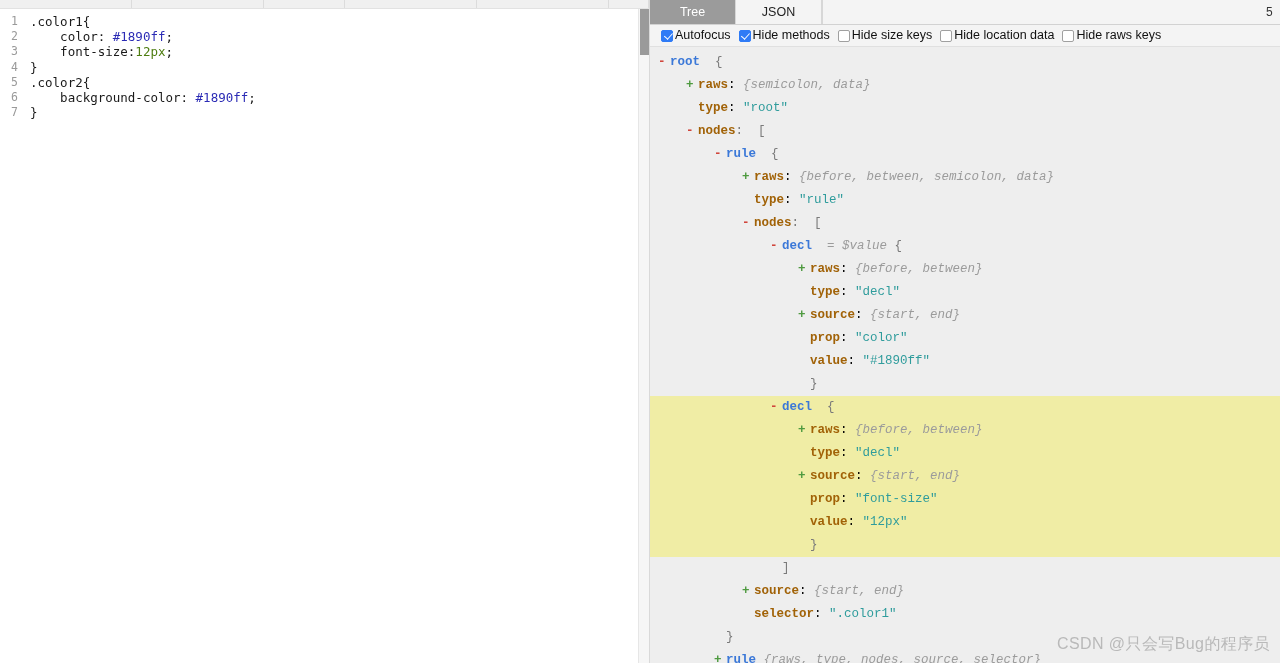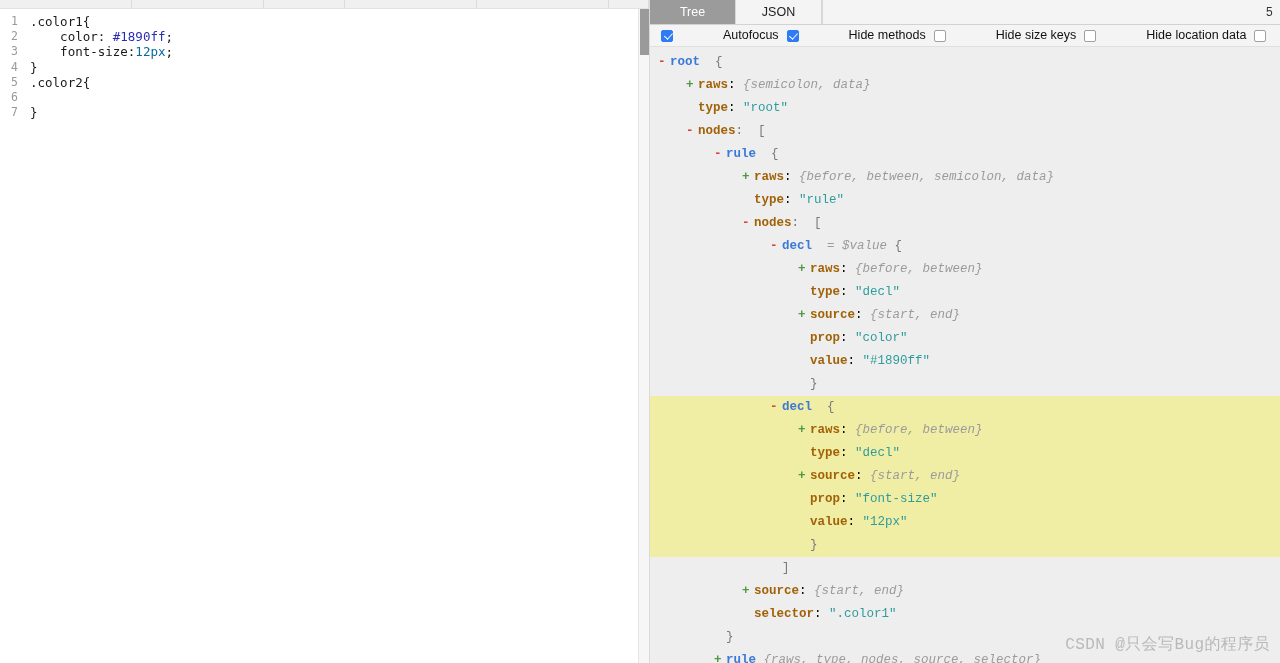--- a/index.html
+++ b/index.html
@@ -57,21 +57,21 @@
     min-width: 26px;
     text-align: right;
     padding-right: 8px;
     color: #9a9a9a;
     font-size: 11.5px;
     font-family: "DejaVu Sans Mono", "Liberation Mono", monospace;
     user-select: none;
   }
   .code-text { color: #1a1a1a; padding-left: 4px; }
   .tok-val-color { color: #2b2bb5; }
-  .tok-val-num { color: #0369a1; }
+  .tok-val-num { color: #4d7c0f; }
 
   
   .editor-scrollbar {
     position: absolute;
     top: 9px; right: 0;
     width: 11px;
     height: 654px;
     background: #f6f6f6;
     border-left: 1px solid #e6e6e6;
   }
@@ -135,21 +135,20 @@
     border-bottom: 1px solid #e0e0e0;
     font-size: 12.5px;
     color: #111111;
   }
   .opt {
     display: flex;
     align-items: center;
     margin-right: 8px;
     white-space: nowrap;
     cursor: default;
-    gap: 48px;
   }
   .cbx {
     width: 12px; height: 12px;
     min-width: 12px;
     margin-right: 2px;
     border: 1px solid #a0a0a0;
     background: #ffffff;
     border-radius: 2px;
     position: relative;
   }
@@ -190,21 +189,21 @@
   .tk-node  { color: #3b78d8; font-weight: bold; }
   .tk-key   { color: #a16207; font-weight: bold; }
   .tk-str   { color: #2f9c9c; }
   .tk-brace { color: #7a7a7a; }
   .tk-meta  { color: #9b9b9b; font-style: italic; }
 
   .watermark {
     position: absolute;
     right: 10px;
     bottom: 8px;
-    font-family: Liberation Mono, monospace;
+    font-family: Liberation Sans, sans-serif;
     font-size: 16px;
     color: #b9b9b9;
     white-space: nowrap;
     letter-spacing: 0.4px;
   }
 </style>
 </head>
 <body>
 
 <div class="app">
@@ -217,21 +216,21 @@
         <div class="seg" style="width: 320px;"></div>
         <div class="seg" style="width: 320px;"></div>
         <div class="seg" style="width: 95px;"></div>
       </div>
     <div class="editor-body" id="editor-body">
         <div class="code-line"><span class="gutter">1</span><span class="code-text"><span>.color1{</span></span></div>
         <div class="code-line"><span class="gutter">2</span><span class="code-text"><span>    color: </span><span class="tok-val-color">#1890ff</span><span>;</span></span></div>
         <div class="code-line"><span class="gutter">3</span><span class="code-text"><span>    font-size:</span><span class="tok-val-num">12px</span><span>;</span></span></div>
         <div class="code-line"><span class="gutter">4</span><span class="code-text"><span>}</span></span></div>
         <div class="code-line"><span class="gutter">5</span><span class="code-text"><span>.color2{</span></span></div>
-        <div class="code-line"><span class="gutter">6</span></div>
+        <div class="code-line"><span class="gutter">6</span><span class="code-text"><span>    background-color: </span><span class="tok-val-color">#1890ff</span><span>;</span></span></div>
         <div class="code-line"><span class="gutter">7</span><span class="code-text"><span>}</span></span></div>
       </div>
     <div class="editor-scrollbar">
       <div class="thumb"></div>
     </div>
   </div>
 
   <div class="viewer-pane">
 
     <div class="viewer-tabbar" id="viewer-tabbar">

